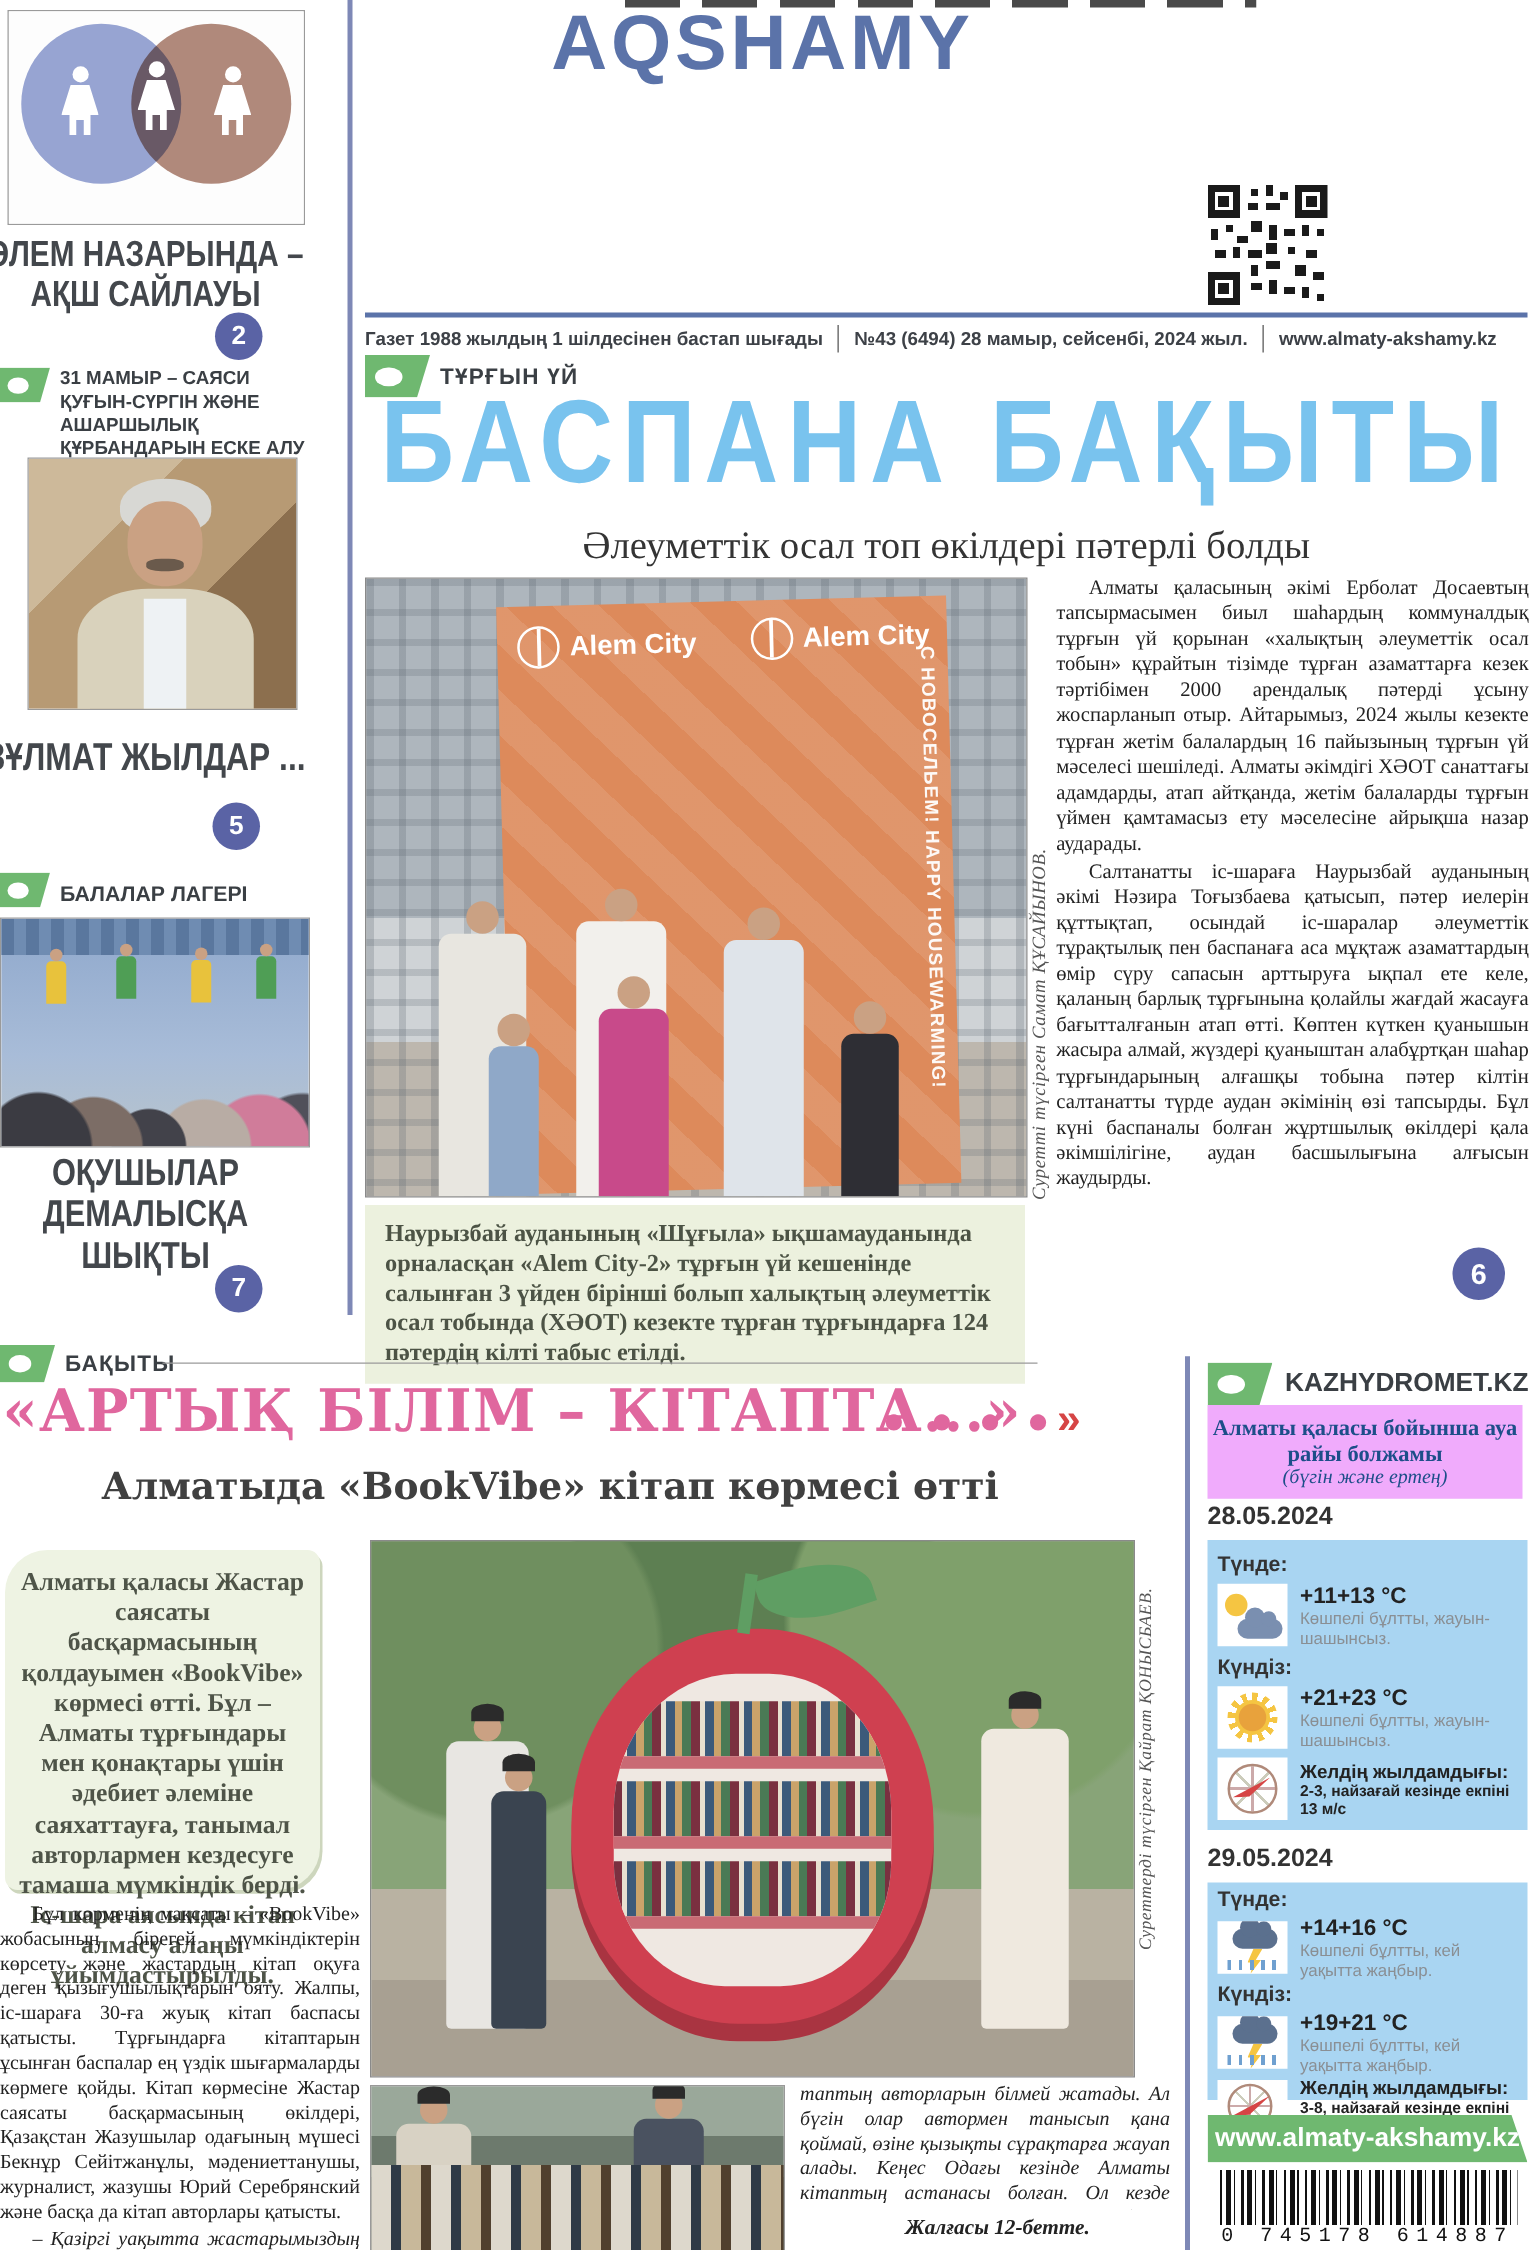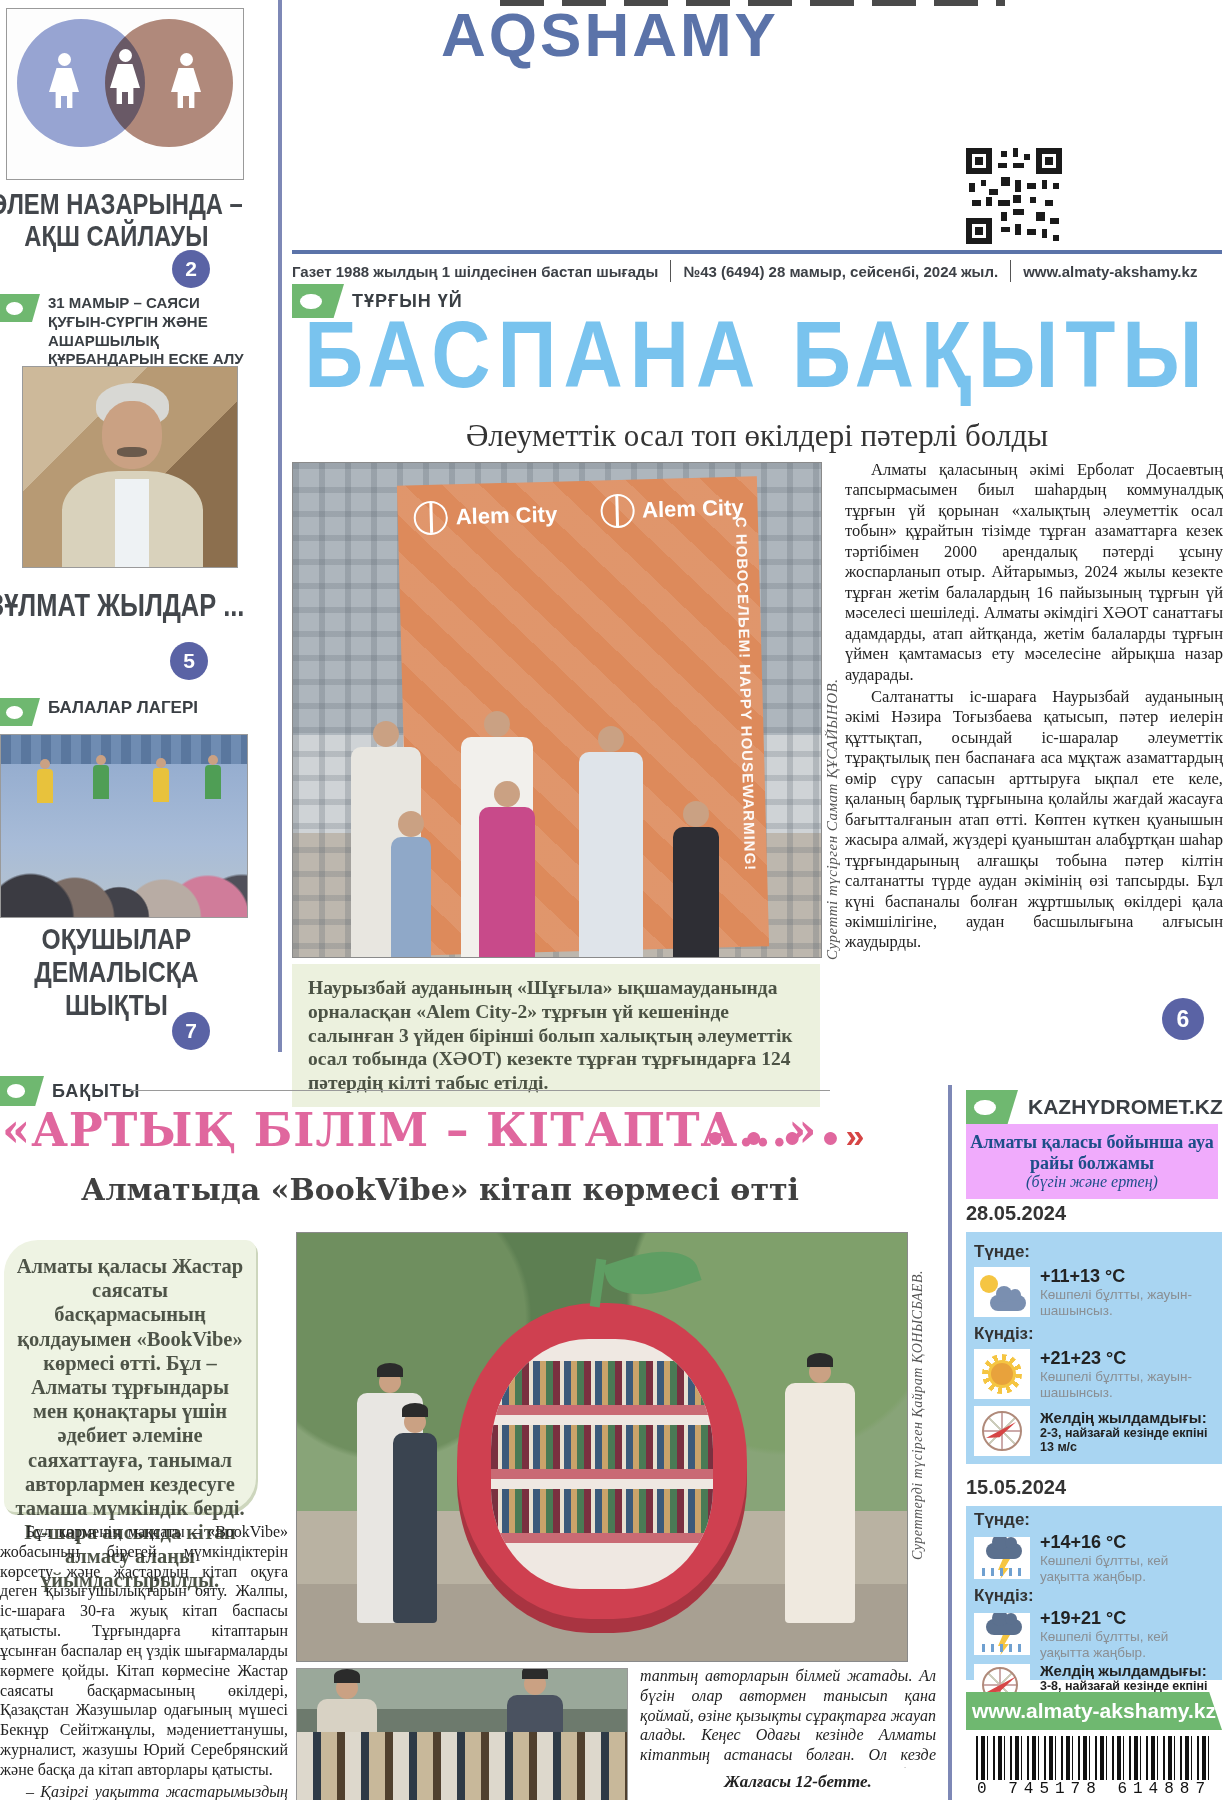--- a/index.html
+++ b/index.html
@@ -222,21 +222,21 @@
       <div class="hair"></div>
         <div class="face"></div>
         <div class="mus"></div>
         <div class="body"></div>
         <div class="shirt"></div>
     </div>
   </div>
   <div class="abs condensed" style="left:-14px;top:588px;width:318px;font-size:31px;text-align:center;white-space:nowrap;">ЗҰЛМАТ ЖЫЛДАР ...</div>
   <div class="pagecircle" style="left:170px;top:642px;">5</div>
 
-  <div class="abs tag" style="left:0;top:698px;width:246px;align-items:flex-start;">
+  <div class="abs tag" style="left:0;top:698px;width:246px;align-items:flex-end;">
     <span class="tagicon" style="width:40px;height:28px;"></span>
     <span class="taglabel" style="font-size:17px;">БАЛАЛАР ЛАГЕРІ</span>
   </div>
   <div class="abs sb-imgframe" style="left:0;top:734px;width:246px;height:182px;">
     <div class="camp">
       <div class="curtain"></div>
       <div class="actor" style="left:36px;top:34px;background:#e8c23c;"></div>
       <div class="actor" style="left:92px;top:30px;background:#4f9e55;"></div>
       <div class="actor" style="left:152px;top:33px;background:#e8c23c;"></div>
       <div class="actor" style="left:204px;top:30px;background:#4f9e55;"></div>
@@ -429,21 +429,21 @@
           <div class="ic-compass"></div>
           <div class="ic-needle"></div>
         </div>
       <div>
         <div class="wx-windlab">Желдің жылдамдығы:</div>
         <div class="wx-windval">2-3, найзағай кезінде екпіні 13 м/с</div>
       </div>
     </div>
   </div>
 
-  <div class="wx-date" style="top:1476px;">15.05.2024</div>
+  <div class="wx-date" style="top:1476px;">29.05.2024</div>
   <div class="wx-box" style="top:1506px;height:174px;padding-top:4px;">
     <div class="wx-lab" style="margin:0 0 2px;">Түнде:</div>
     <div class="wx-row" style="margin-bottom:2px;">
       <div class="wx-ic ic-storm" style="height:42px;">
           <div class="ic-cloud"></div>
           <div class="ic-bolt"></div>
           <div class="ic-rain"></div>
         </div>
       <div>
         <div class="wx-temp">+14+16 °C</div>

